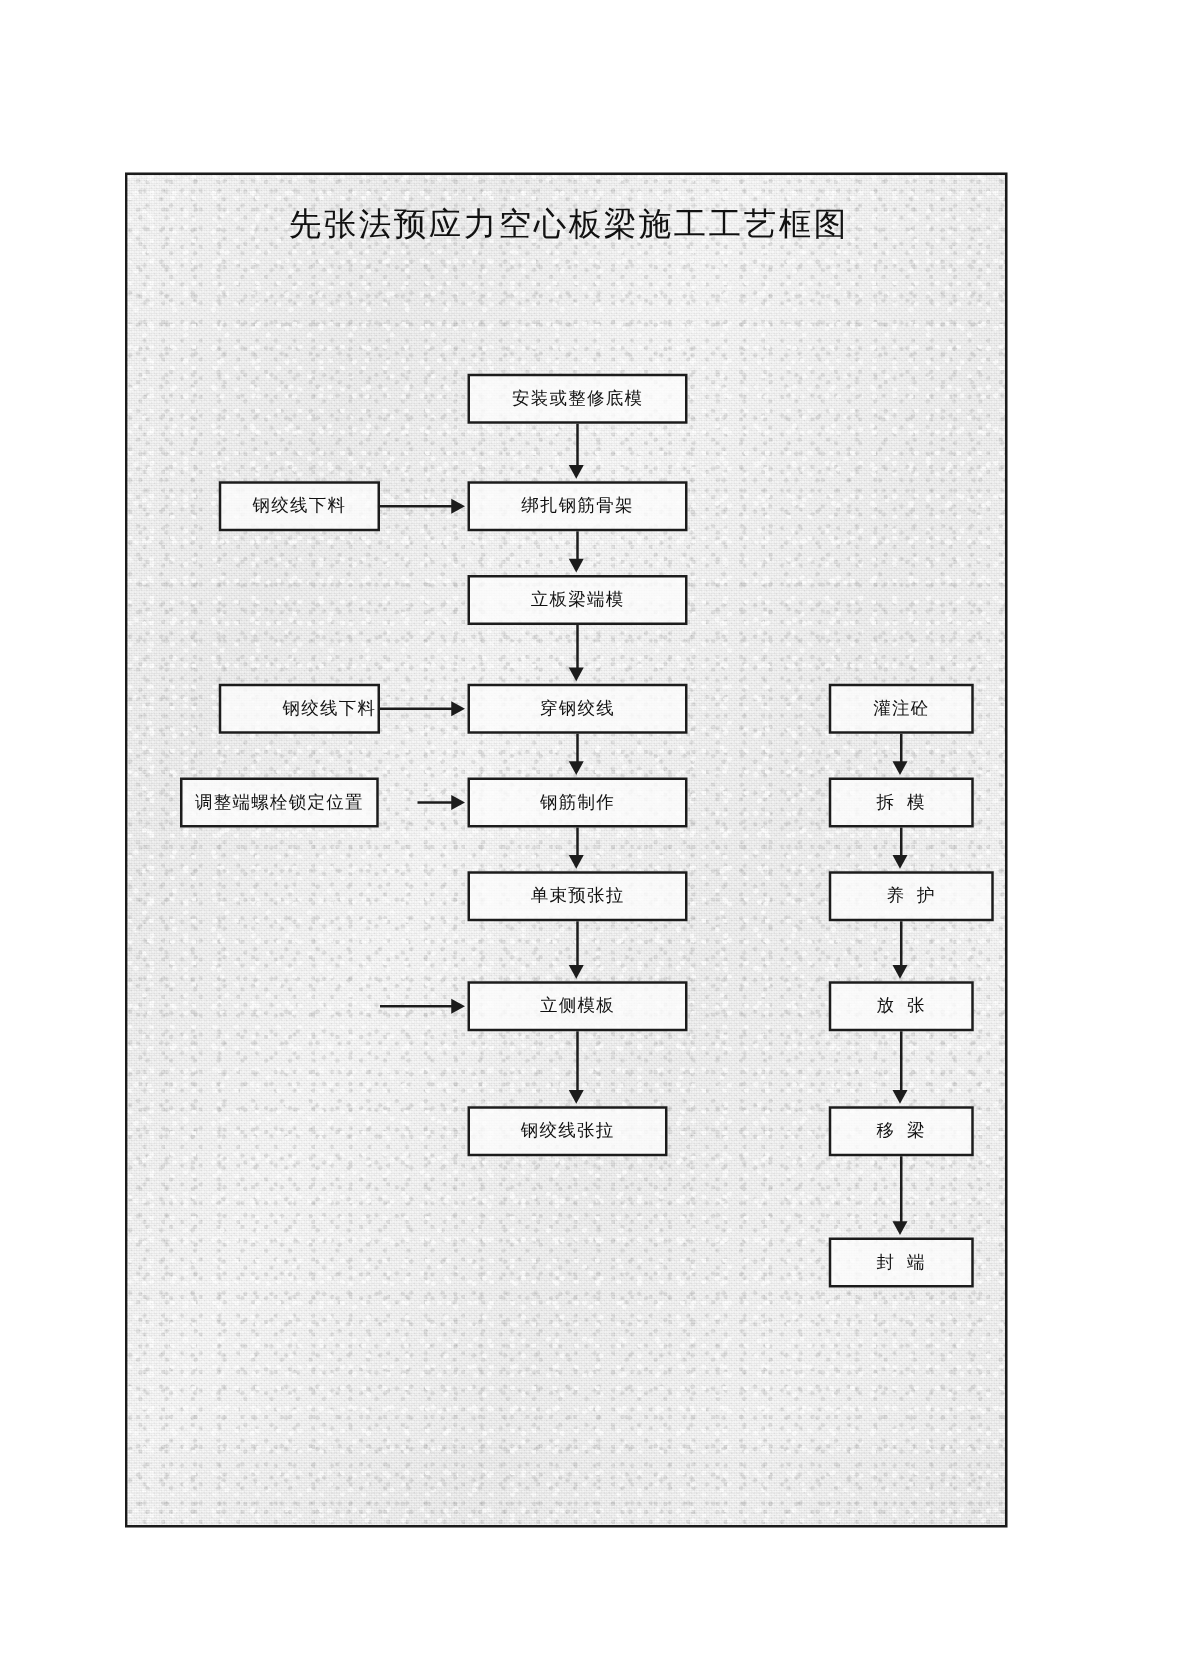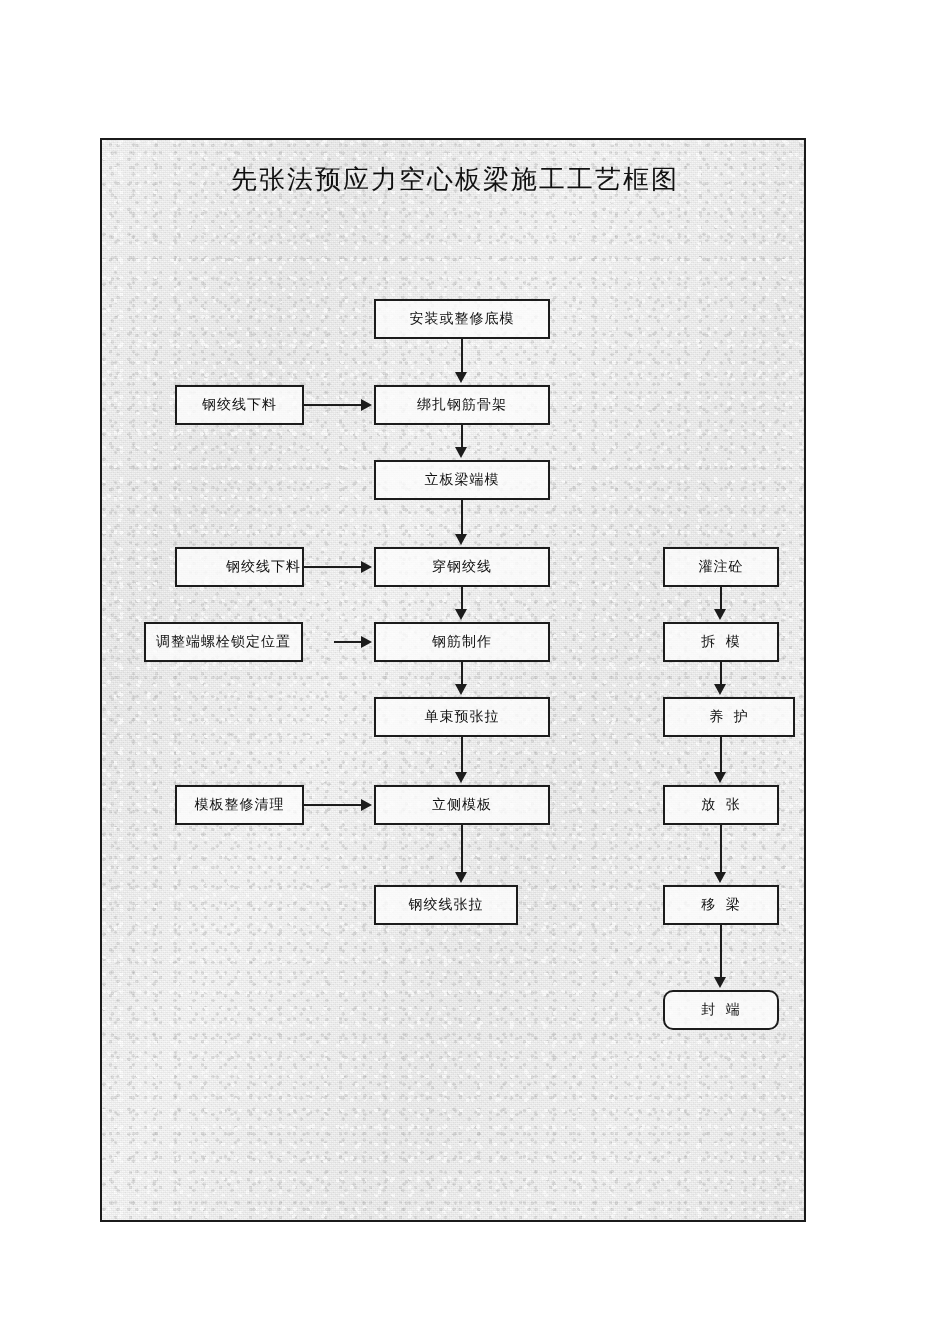--- a/index.html
+++ b/index.html
@@ -124,41 +124,40 @@
   <div class="node" style="left:272px; top:320px; width:176px; height:40px;">立板梁端模</div>
 
   <div class="node" style="left:272px; top:407px; width:176px; height:40px;">穿钢绞线</div>
 
   <div class="node" style="left:272px; top:482px; width:176px; height:40px;">钢筋制作</div>
 
   <div class="node" style="left:272px; top:645px; width:176px; height:40px;">立侧模板</div>
 
   <div class="node" style="left:272px; top:557px; width:176px; height:40px;">单束预张拉</div>
 
-  <div class="node" style="left:272px; top:745px; width:144px; height:40px;">钢绞线张拉</div>
+  <div class="node" style="left:272px; top:745px; width:160px; height:40px;">钢绞线张拉</div>
 
   <div class="node" style="left:73px; top:245px; width:129px; height:40px;">钢绞线下料</div>
 
   <div class="node" style="left:73px; top:407px; width:129px; height:40px;padding-left:48px;">钢绞线下料</div>
 
   <div class="node" style="left:42px; top:482px; width:159px; height:40px;">调整端螺栓锁定位置</div>
 
-  <div class="node" style="left:73px; top:645px; width:129px; height:40px;">模板整修清理</div>
 
   <div class="node" style="left:561px; top:407px; width:116px; height:40px;">灌注砼</div>
 
   <div class="node" style="left:561px; top:482px; width:116px; height:40px;">拆  模</div>
 
   <div class="node" style="left:561px; top:557px; width:132px; height:40px;">养  护</div>
 
   <div class="node" style="left:561px; top:645px; width:116px; height:40px;">放  张</div>
 
   <div class="node" style="left:561px; top:745px; width:116px; height:40px;">移  梁</div>
 
-  <div class="node" style="left:561px; top:850px; width:116px; height:40px;border-radius:10px;">封  端</div>
+  <div class="node" style="left:561px; top:850px; width:116px; height:40px;">封  端</div>
 
   <div class="conn-v" style="left:359px; top:199px; height:35px;"></div>
   <div class="arrow-down" style="left:353px; top:232px;"></div>
 
   <div class="conn-v" style="left:359px; top:285px; height:24px;"></div>
   <div class="arrow-down" style="left:353px; top:307px;"></div>
 
   <div class="conn-v" style="left:359px; top:360px; height:36px;"></div>
   <div class="arrow-down" style="left:353px; top:394px;"></div>
 

